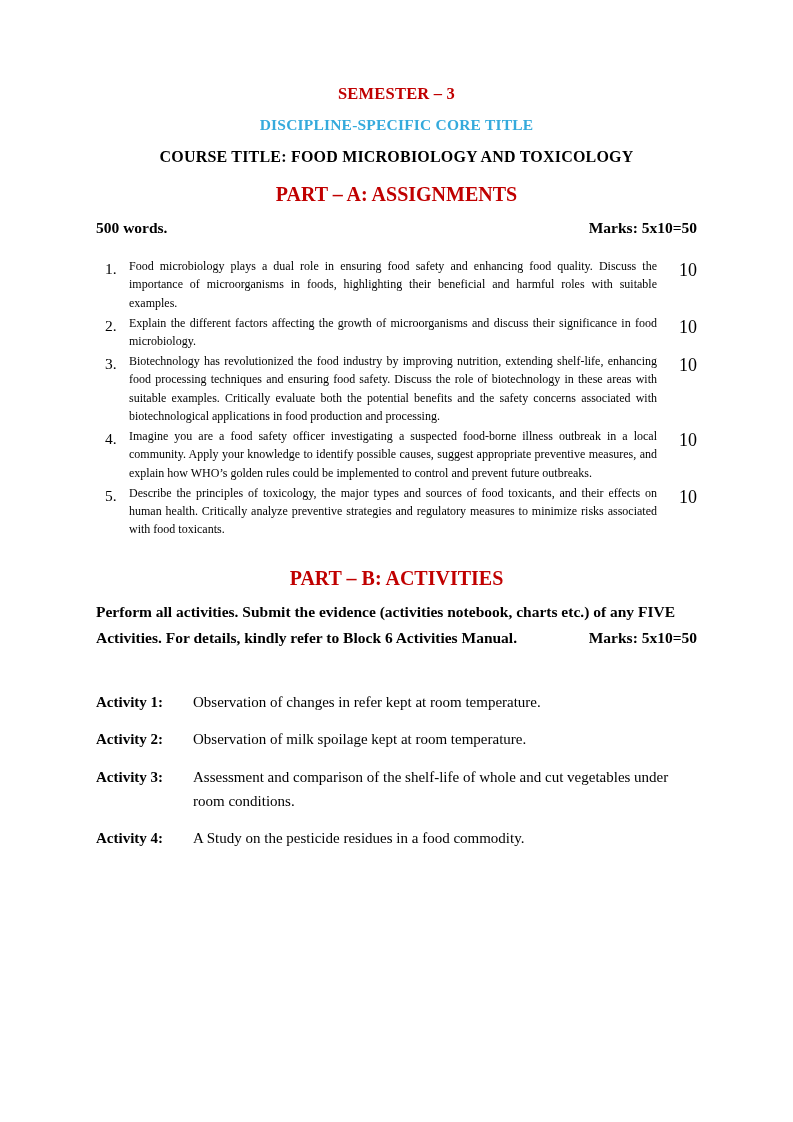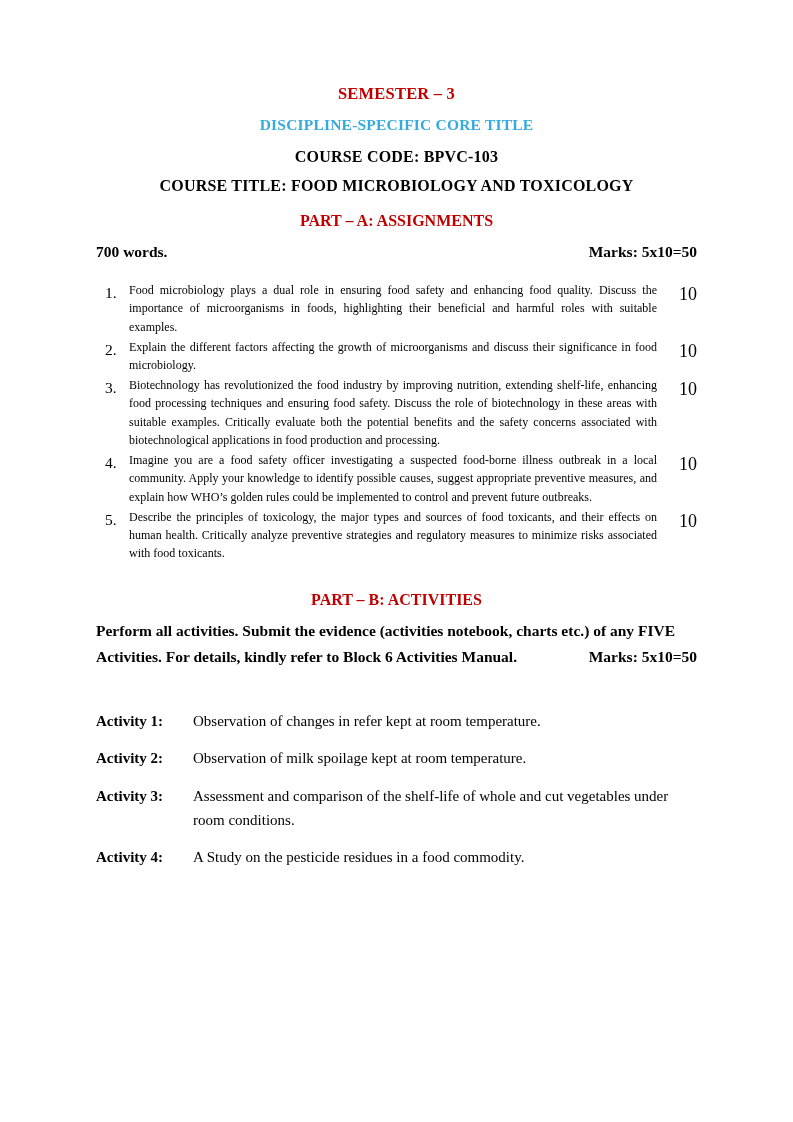--- a/index.html
+++ b/index.html
@@ -65,21 +65,21 @@
     font-weight: bold;
     font-size: 15.5px;
     line-height: 1.55;
   }
   .inst-left { text-align: left; }
   .inst-right { text-align: right; white-space: nowrap; }
 
   .part-heading {
     text-align: center;
     font-weight: bold;
-    font-size: 16px;
+    font-size: 20px;
     color: #C00000;
     margin-bottom: 9px;
   }
 
   .inst-block {
     font-weight: bold;
     font-size: 15.5px;
     line-height: 1.68;
   }
   .inst-block .trail {
@@ -148,29 +148,28 @@
   }
 </style>
 </head>
 <body>
 
 <div class="page">
   <div class="content">
 
     <div class="hdr-line hdr-semester">SEMESTER – 3</div>
     <div class="hdr-line hdr-dsc">DISCIPLINE-SPECIFIC CORE TITLE</div>
-    <div class="hdr-line hdr-code">COURSE CODE: BPVC-103</div>
     <div class="hdr-line hdr-title">COURSE TITLE: FOOD MICROBIOLOGY AND TOXICOLOGY</div>
 
 
     <div class="part-heading">PART – A: ASSIGNMENTS</div>
 
     <div class="inst-block">
       <div class="trail">
-        <span>700 words.</span>
+        <span>500 words.</span>
         <span>Marks: 5x10=50</span>
       </div>
     </div>
 
     <div class="qlist">
 
       <div class="qrow">
         <div class="qnum">1.</div>
         <div class="qtext">Food microbiology plays a dual role in ensuring food safety and enhancing food quality. Discuss the importance of microorganisms in foods, highlighting their beneficial and harmful roles with suitable examples.</div>
         <div class="qmarks">10</div>

